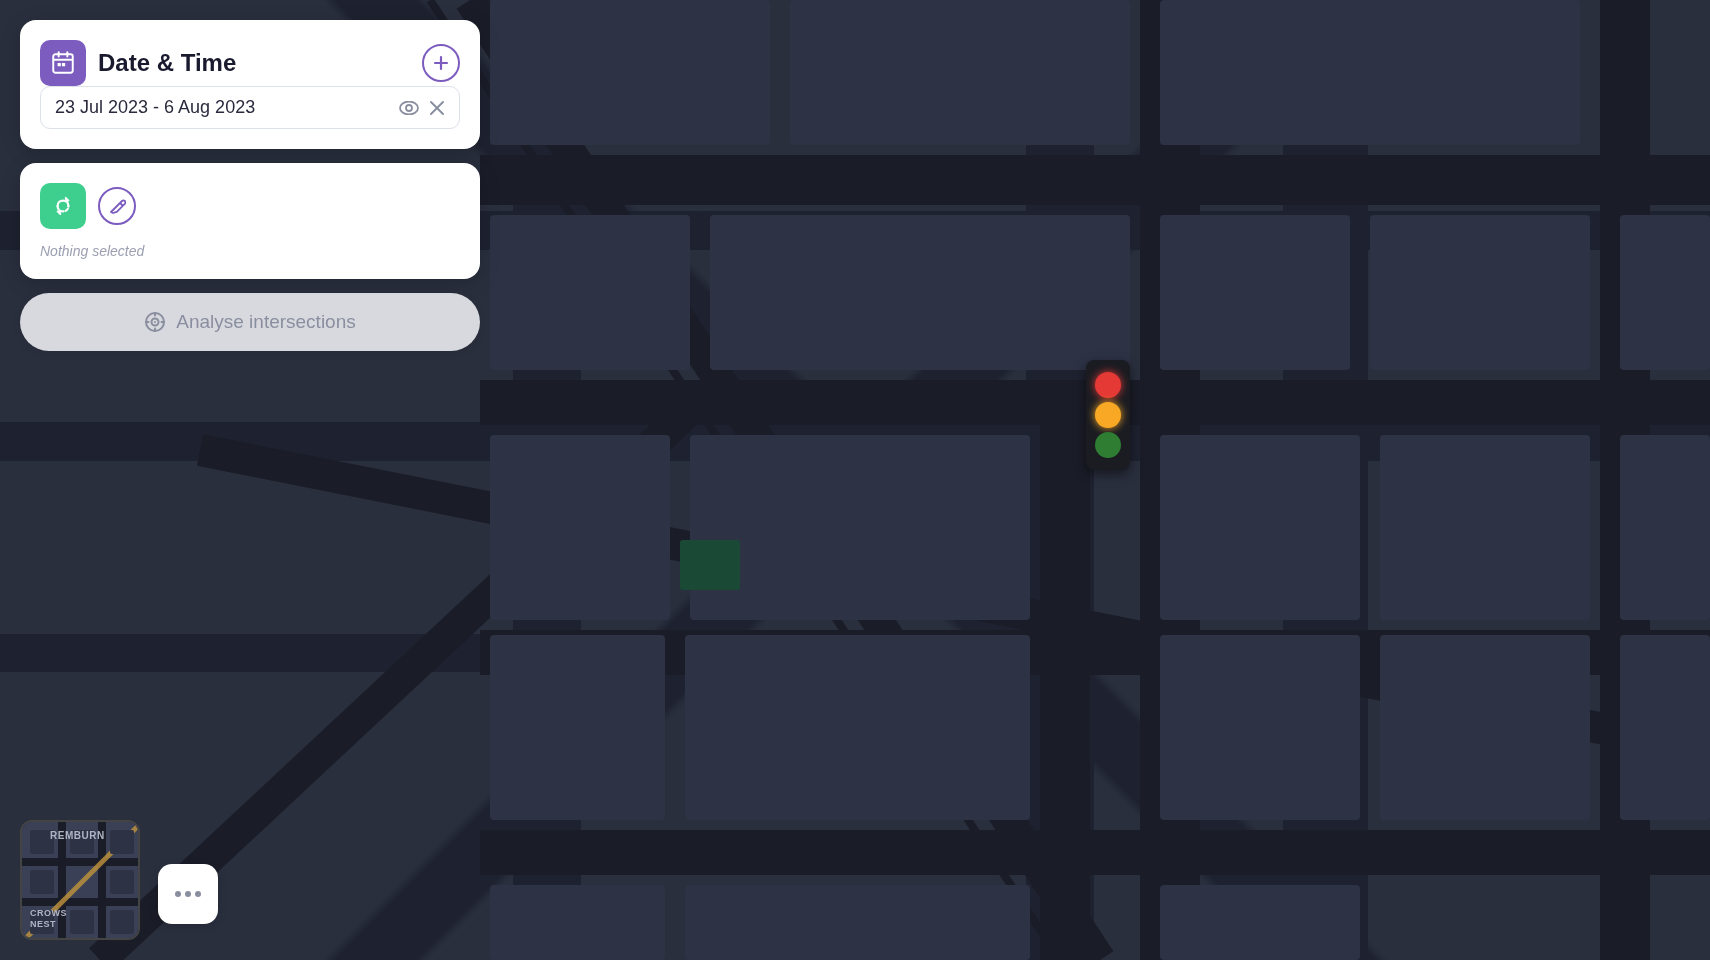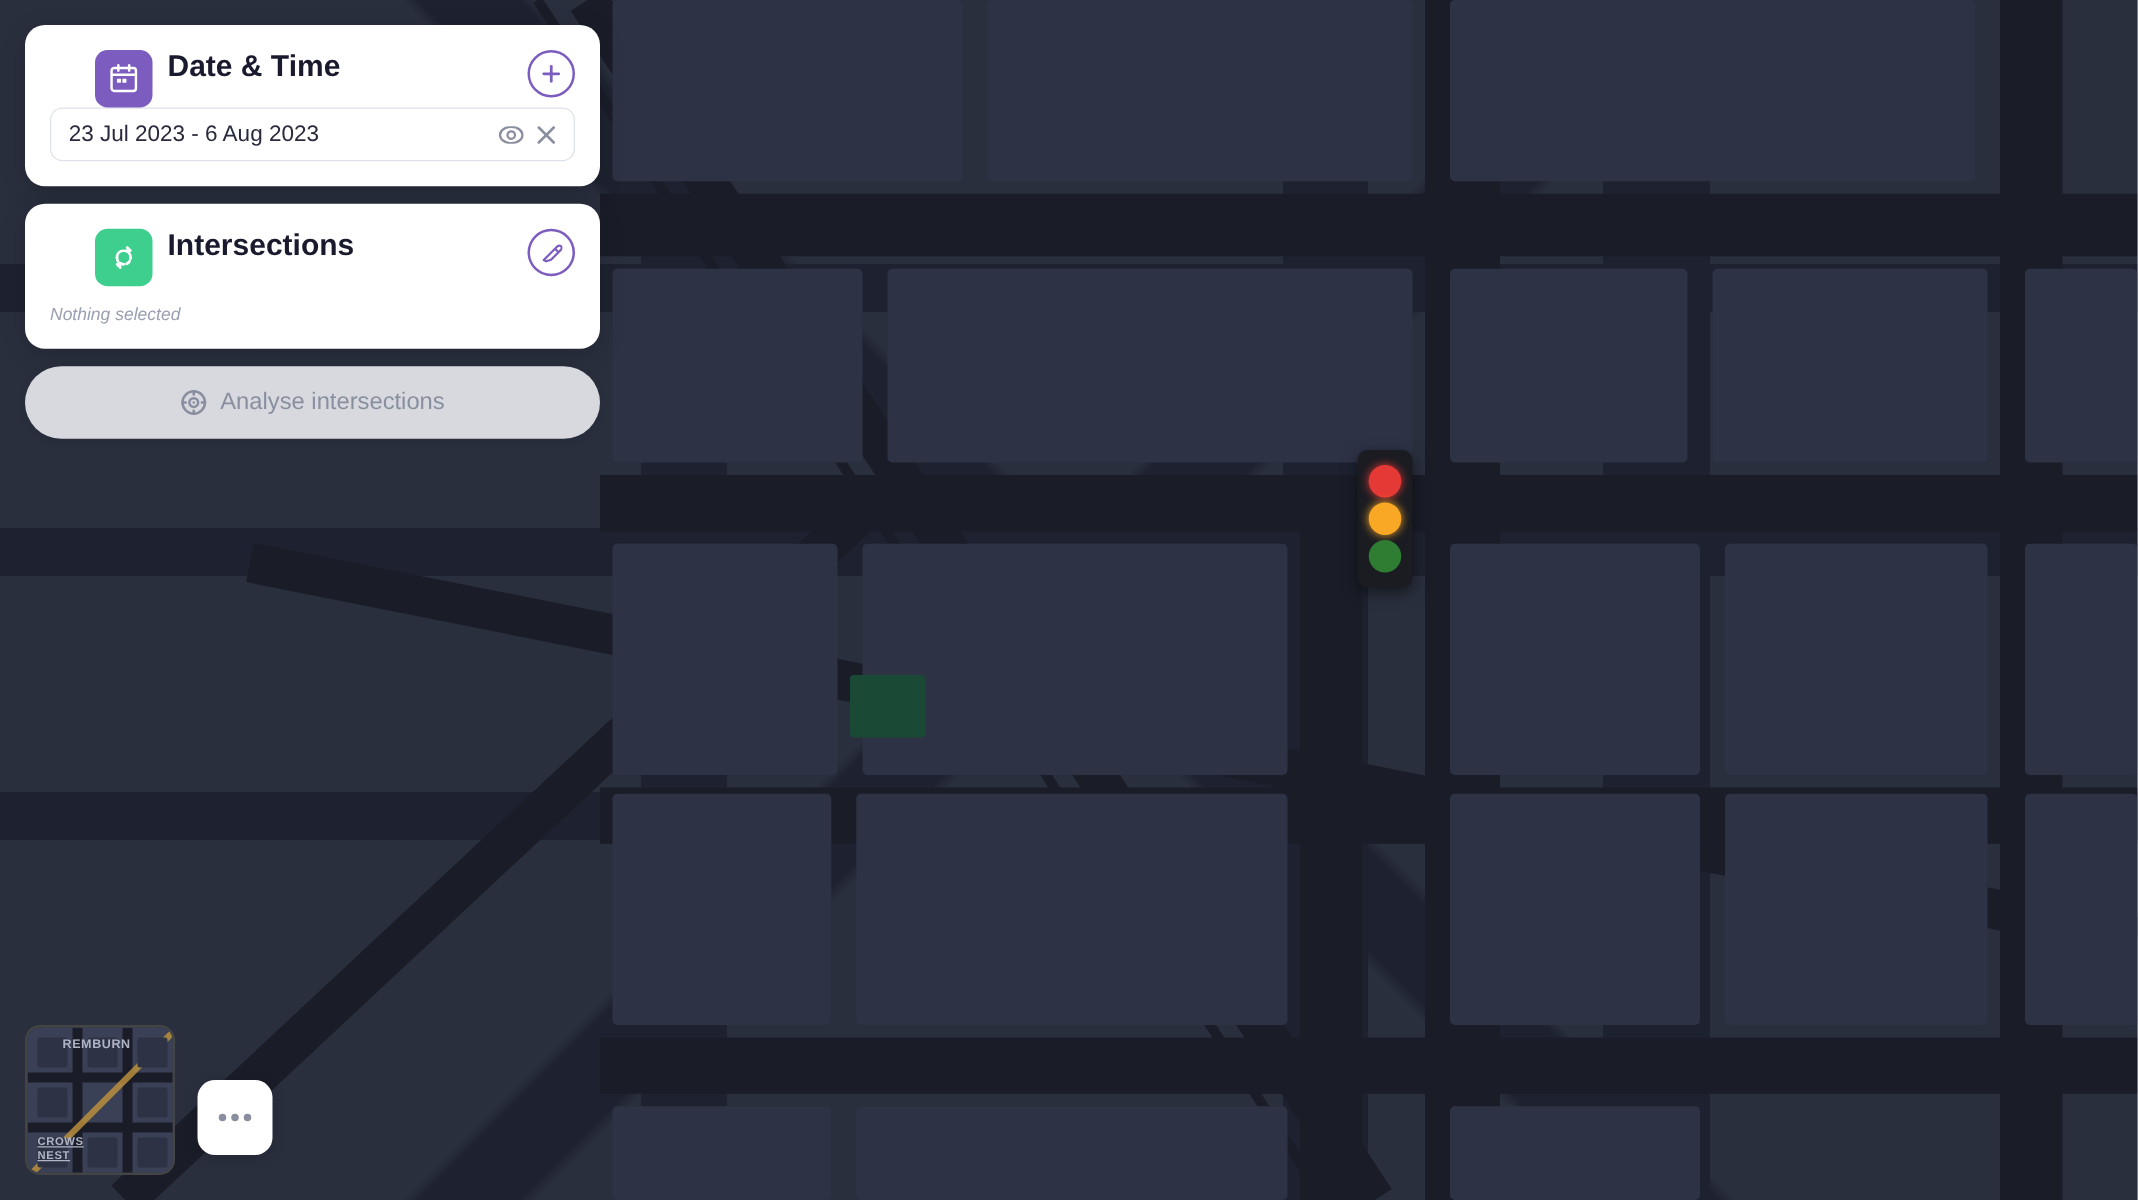--- a/index.html
+++ b/index.html
@@ -64,22 +64,22 @@
     .card {
       background: #ffffff;
       border-radius: 16px;
       padding: 20px 20px;
       box-shadow: 0 4px 20px rgba(0,0,0,0.18);
     }
 
     
     .card-header {
       display: flex;
+      align-items: center;
       gap: 12px;
-      margin-left: 36px;
     }
 
     .card-icon {
       width: 46px;
       height: 46px;
       border-radius: 10px;
       display: flex;
       align-items: center;
       justify-content: center;
       flex-shrink: 0;
@@ -229,21 +229,21 @@
 
     .thumbnail-label {
       position: absolute;
       color: #c0c4d0;
       font-size: 9px;
       font-weight: 700;
       letter-spacing: 0.5px;
     }
 
     .thumbnail-label-top { top: 8px; left: 8px; padding-left: 20px; }
-    .thumbnail-label-bottom { bottom: 8px; left: 8px; text-decoration: underline; }
+    .thumbnail-label-bottom { bottom: 8px; left: 8px; }
 
     
     .more-btn {
       position: absolute;
       bottom: 36px;
       left: 158px;
       width: 60px;
       height: 60px;
       border-radius: 14px;
       background: #ffffff;
@@ -382,21 +382,20 @@
   <div class="card">
     <div class="card-header">
       <div class="card-icon card-icon-green">
         <svg width="26" height="26" viewBox="0 0 24 24" fill="none">
           <path d="M7 12 C7 9 9 7 12 7 C15 7 17 9 17 12" stroke="white" stroke-width="2" stroke-linecap="round" fill="none"></path>
           <path d="M7 12 C7 15 9 17 12 17 C15 17 17 15 17 12" stroke="white" stroke-width="2" stroke-linecap="round" fill="none" stroke-dasharray="3 2"></path>
           <path d="M14 4 L17 7 L14 7" stroke="white" stroke-width="1.8" stroke-linejoin="round" fill="white"></path>
           <path d="M10 20 L7 17 L10 17" stroke="white" stroke-width="1.8" stroke-linejoin="round" fill="white"></path>
         </svg>
       </div>
-      <span class="card-title">Intersections</span>
       <button class="card-action-btn">
         <svg width="18" height="18" viewBox="0 0 18 18" fill="none">
           <path d="M3 15 L6 12 L14 4 C14.8 3.2 16 3.2 16.8 4 C17.6 4.8 17.6 6 16.8 6.8 L8.8 14.8 L5 16 Z" stroke="#7c5cbf" stroke-width="1.8" fill="none" stroke-linejoin="round"></path>
           <line x1="12" y1="6" x2="15" y2="9" stroke="#7c5cbf" stroke-width="1.8"></line>
         </svg>
       </button>
     </div>
     <p class="nothing-selected">Nothing selected</p>
   </div>
 

